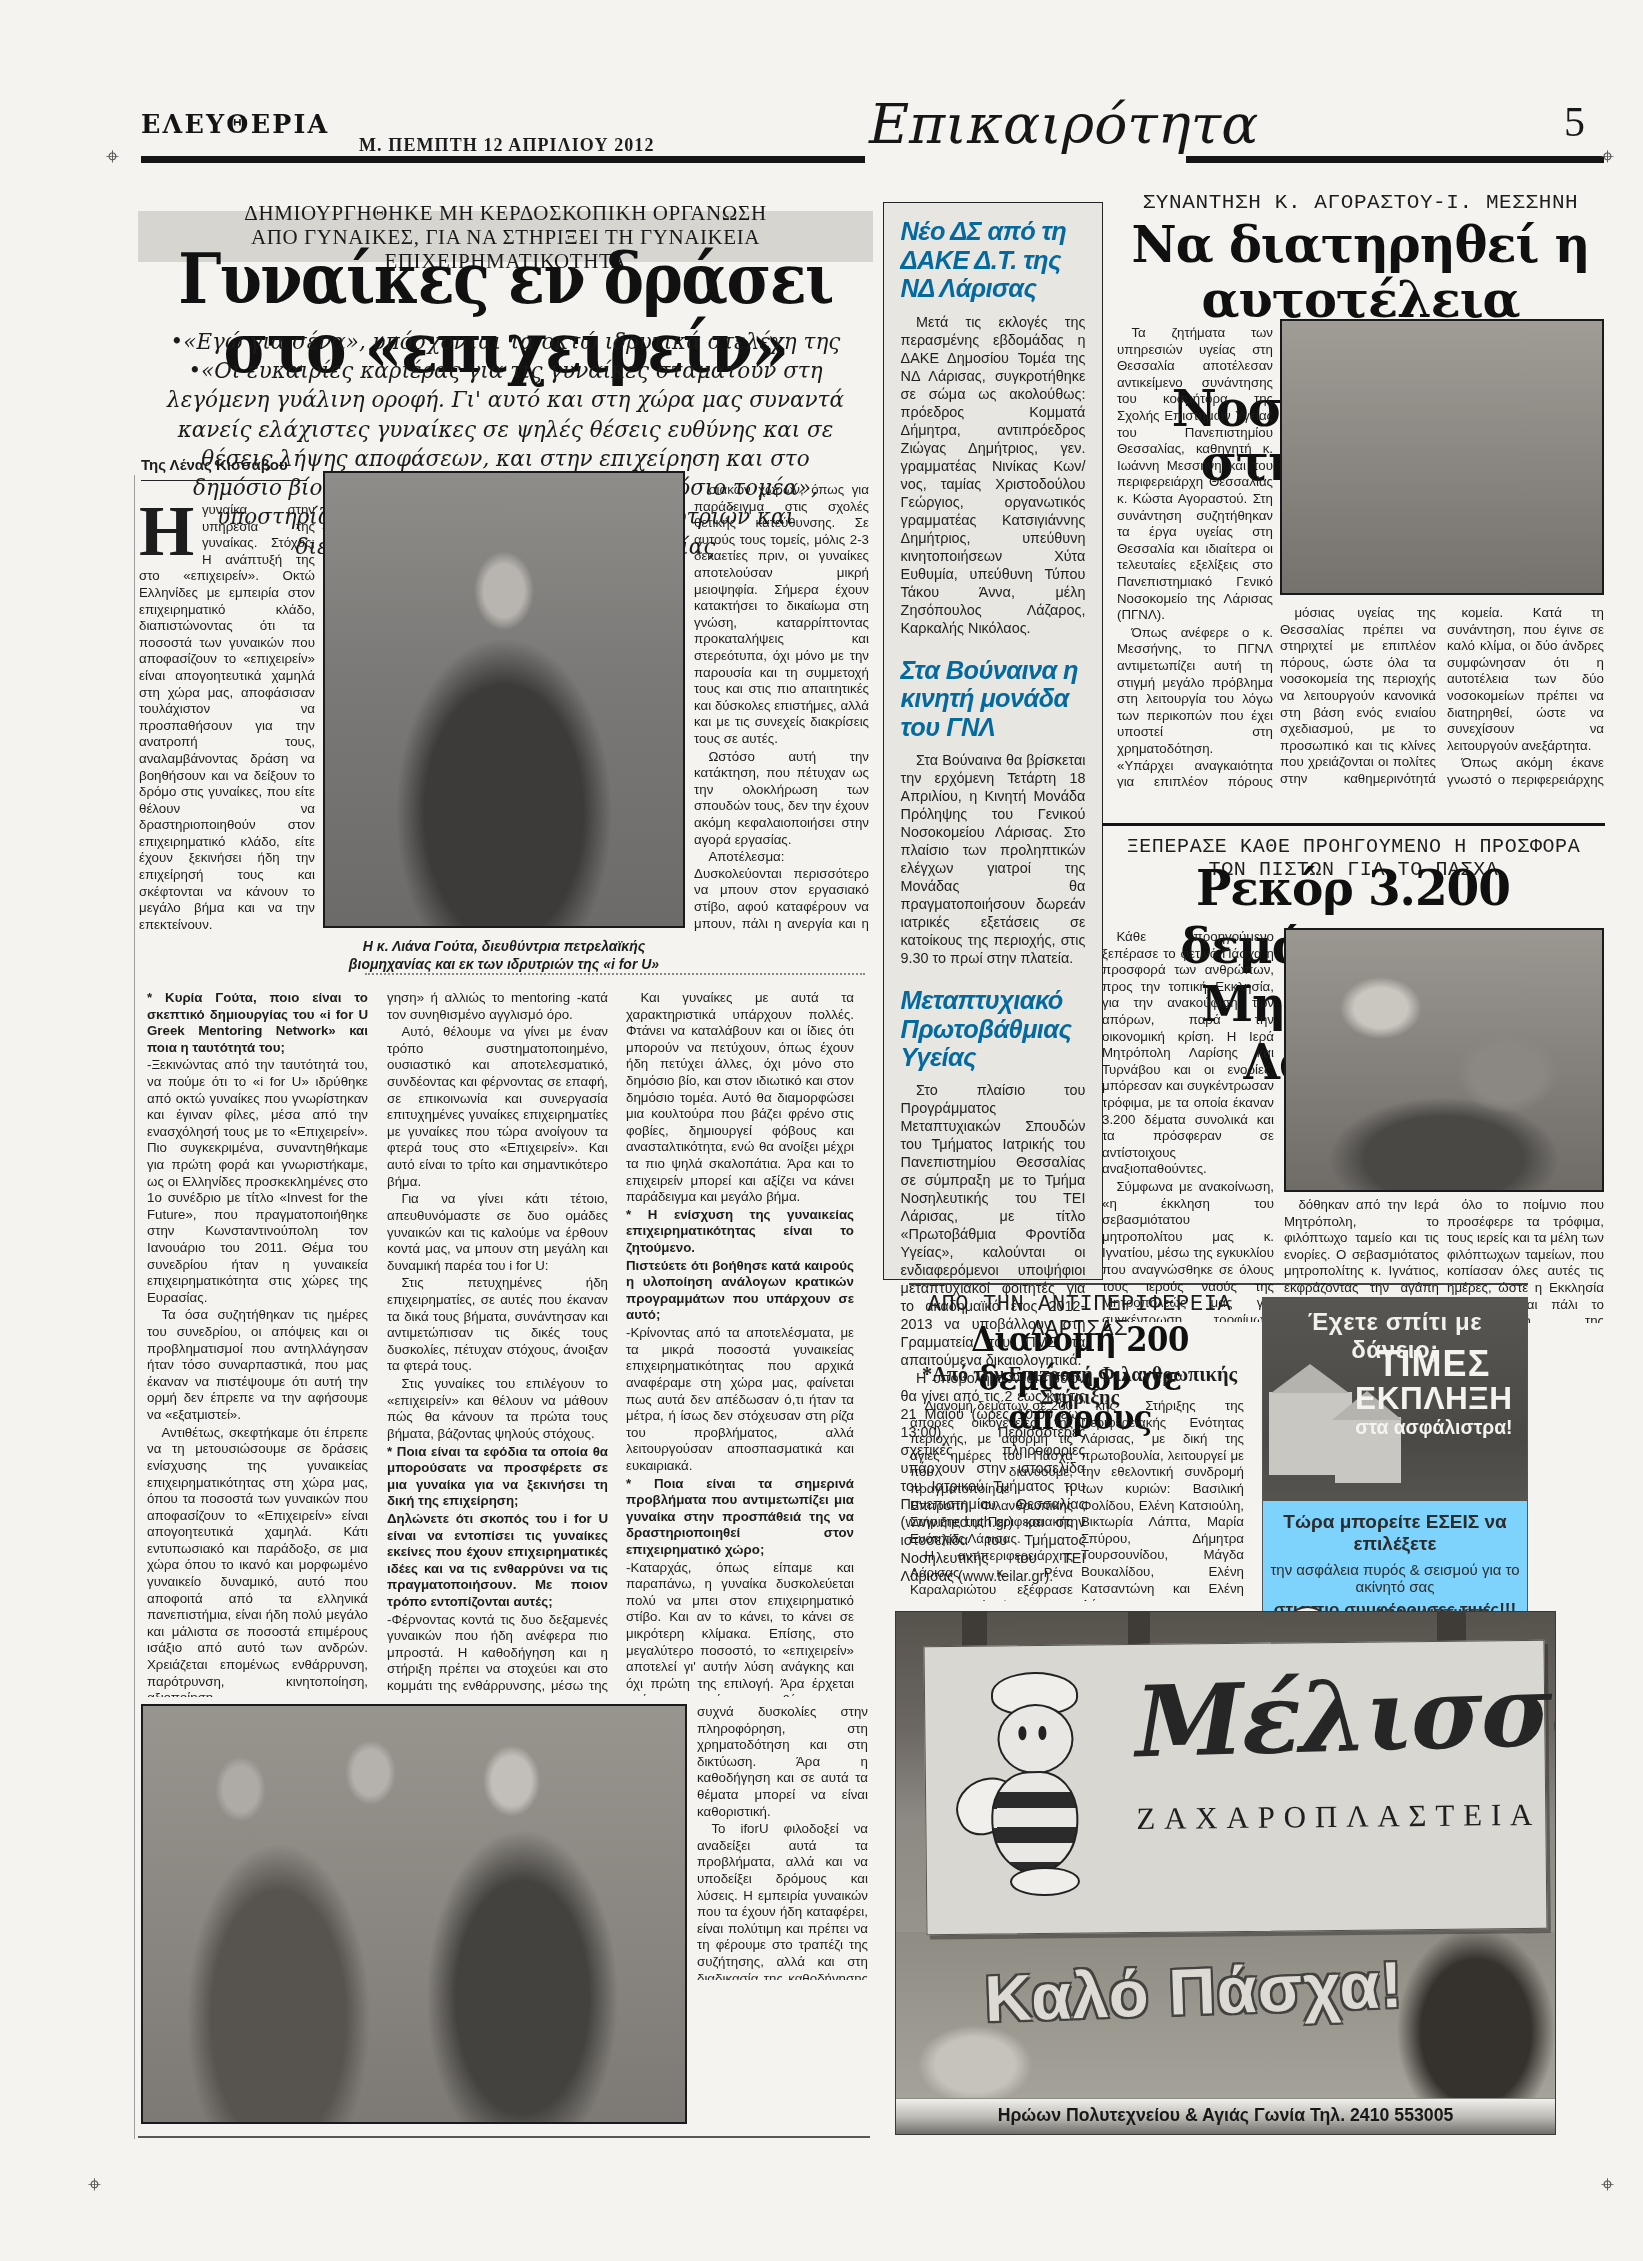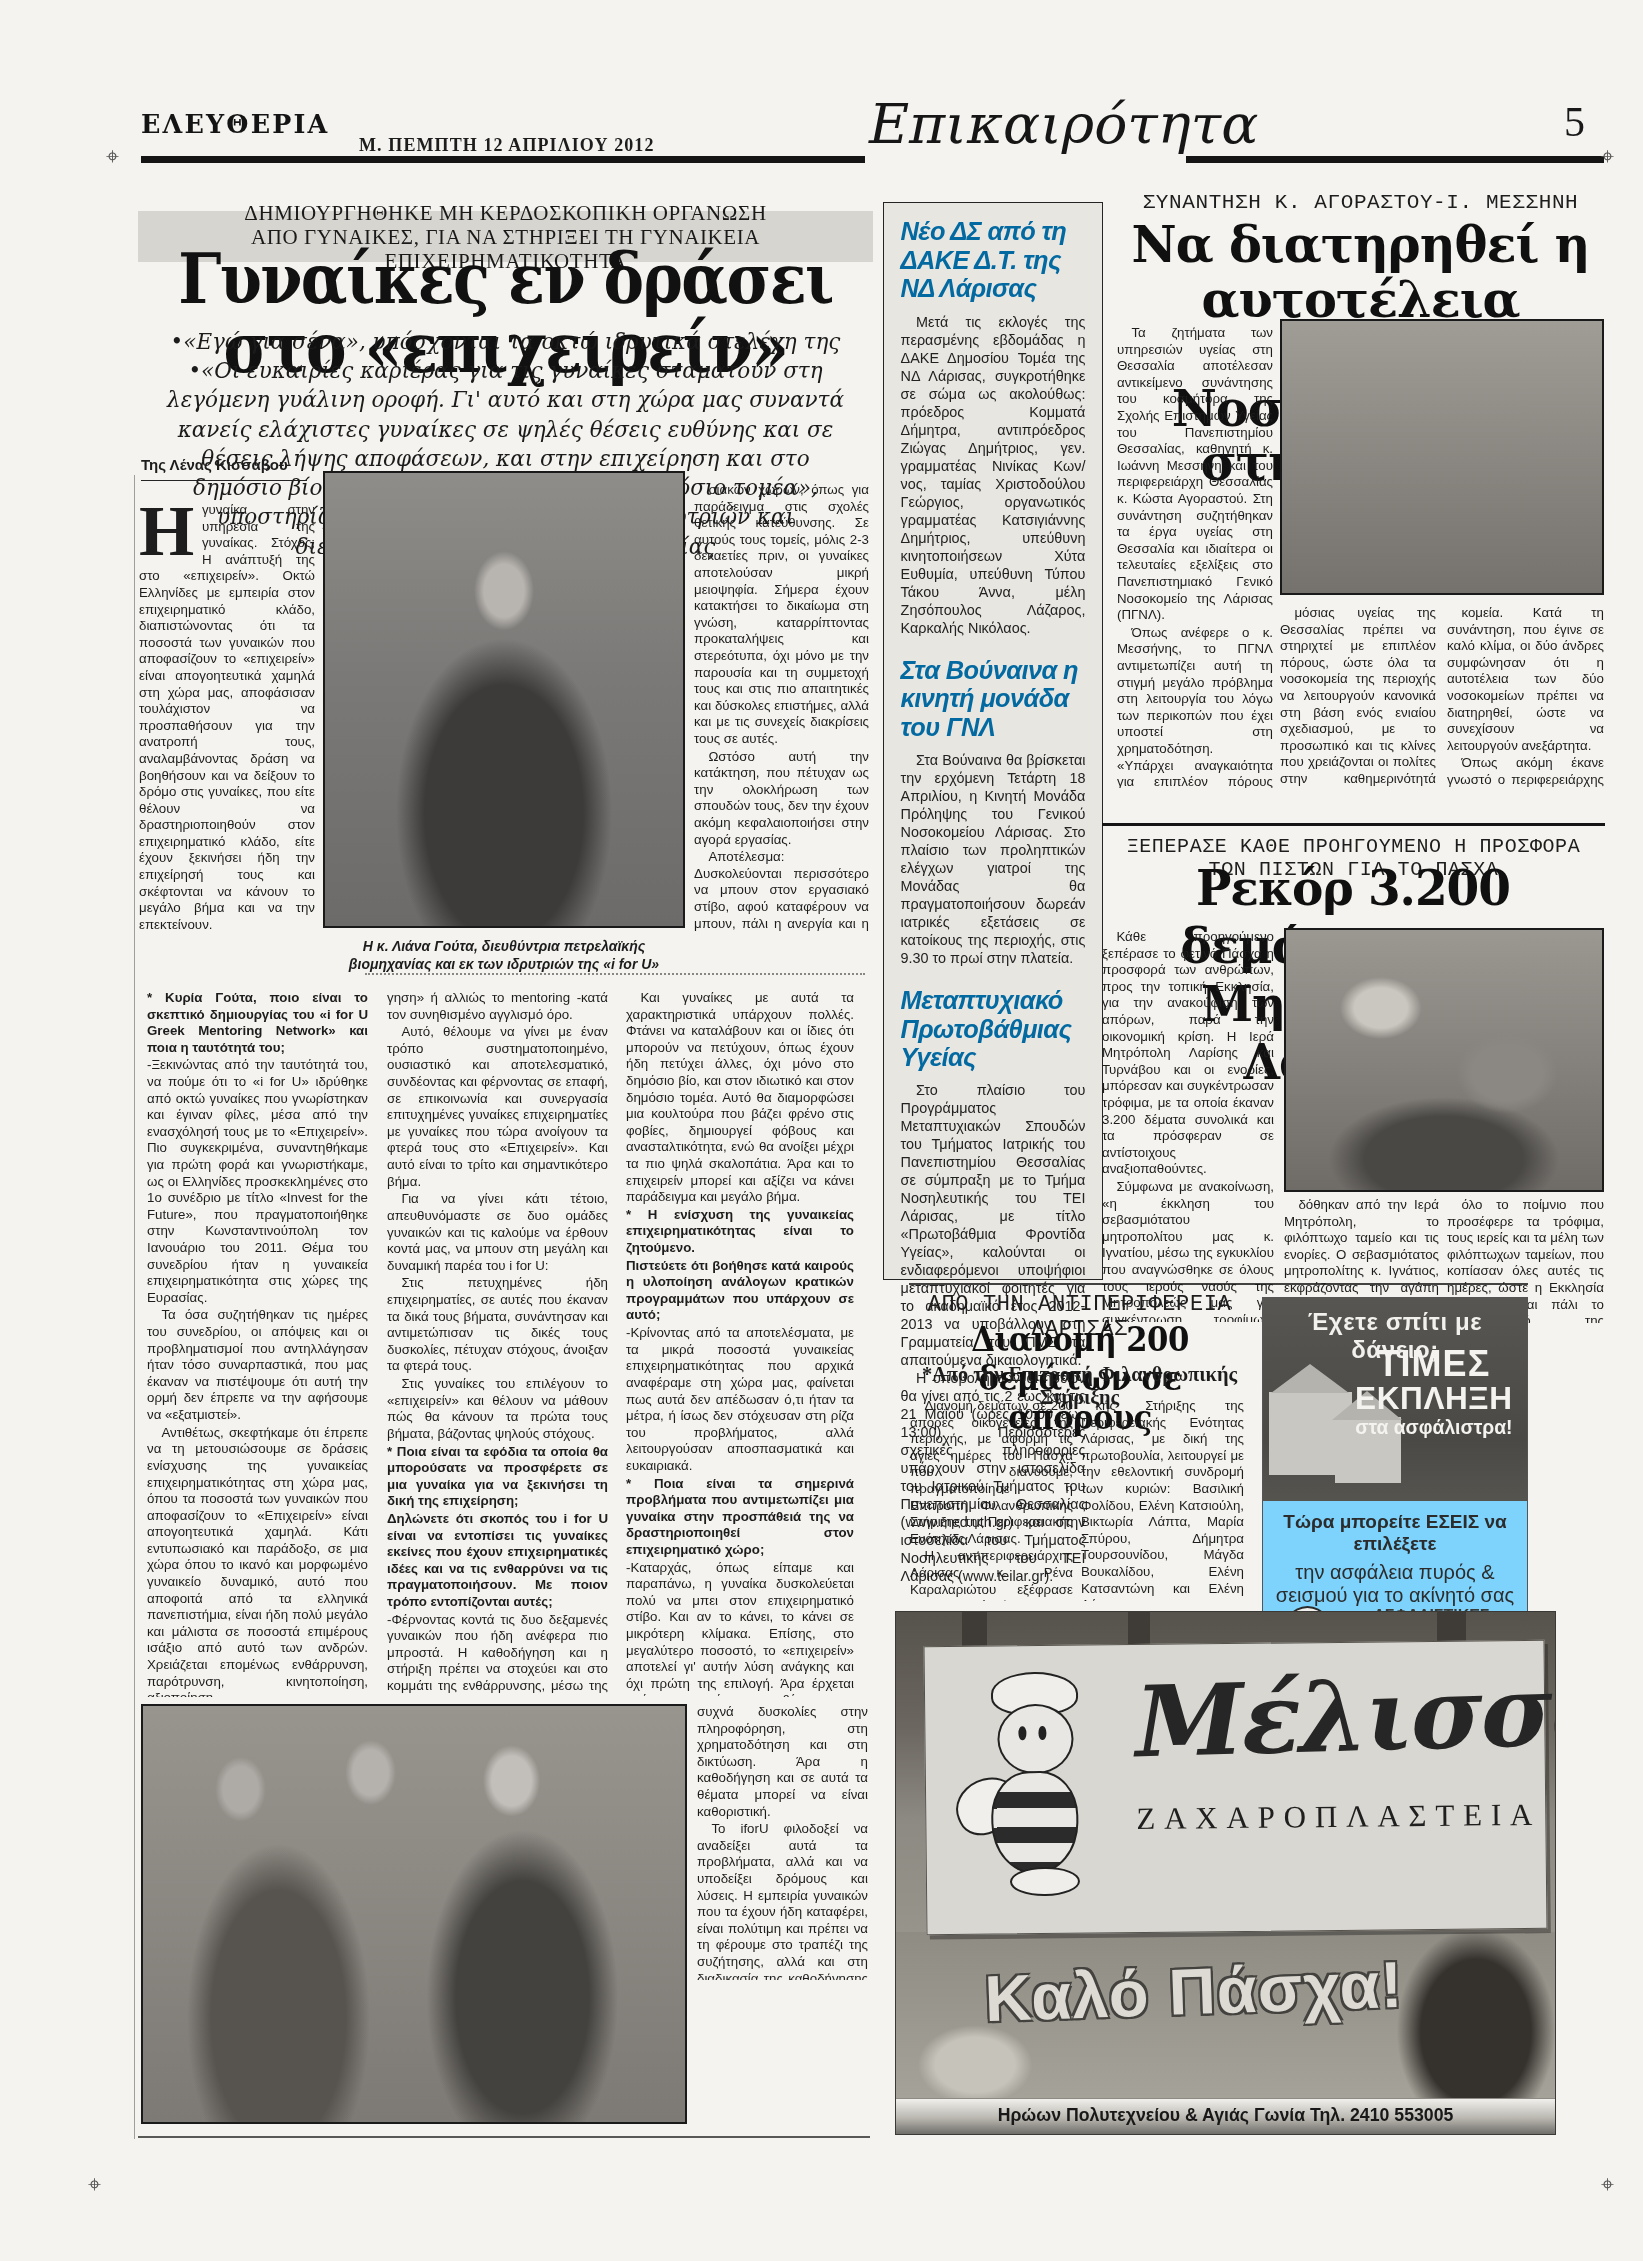--- a/index.html
+++ b/index.html
@@ -78,21 +78,21 @@
       font-weight:bold;font-size:24px;letter-spacing:0.6px;}
   .ad-ins-times{position:absolute;right:14.4px;top:48px;text-align:center;color:#f4f3ef;font-weight:bold;}
   .t1{font-size:36px;line-height:1.0;letter-spacing:1.1px;}
   .t2{font-size:31.5px;line-height:1.05;letter-spacing:0.6px;}
   .t3{font-size:19.3px;line-height:1.3;}
   .house{position:absolute;background:#c9c7c1;}
   .roof{position:absolute;width:0;height:0;border-left:39px solid transparent;
         border-right:39px solid transparent;border-bottom:29px solid #b5b3ad;}
   .ad-ins-mid{position:absolute;left:0;top:203px;right:0;height:104px;text-align:center;color:#2c2c2c;}
   .m1{font-weight:bold;font-size:19px;margin-top:10px;}
-  .m2{font-size:20px;margin-top:5.5px;}
+  .m2{font-size:15px;margin-top:5.5px;}
   .m3{font-weight:bold;font-size:17px;margin-top:5.5px;}
   .ad-ins-logo{position:absolute;left:0;top:307px;right:0;height:71px;}
   .oval{position:absolute;left:15.5px;top:1.1px;width:53px;height:67px;border:2.2px solid #2b2b2b;
         border-radius:50%;background:#f1f0ec;}
   .tri{position:absolute;left:12px;top:16.6px;width:0;height:0;border-left:13.3px solid transparent;
        border-right:13.3px solid transparent;border-bottom:32px solid #3c3b39;transform:rotate(18deg);}
   .ins-brand-top{position:absolute;left:83px;top:2.2px;width:171px;text-align:center;
        font-weight:bold;font-size:16px;color:#3a3a38;}
   .ins-brand{position:absolute;left:83px;top:19px;width:171px;text-align:center;
        font-weight:bold;font-size:36px;letter-spacing:1.1px;color:#454442;}

